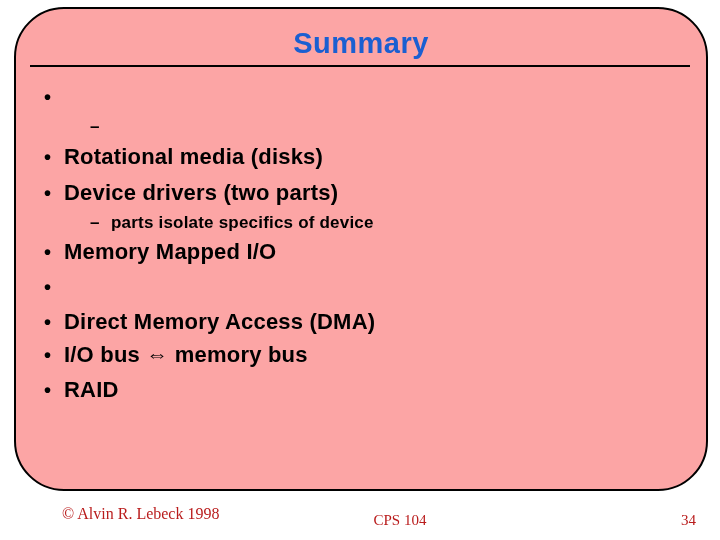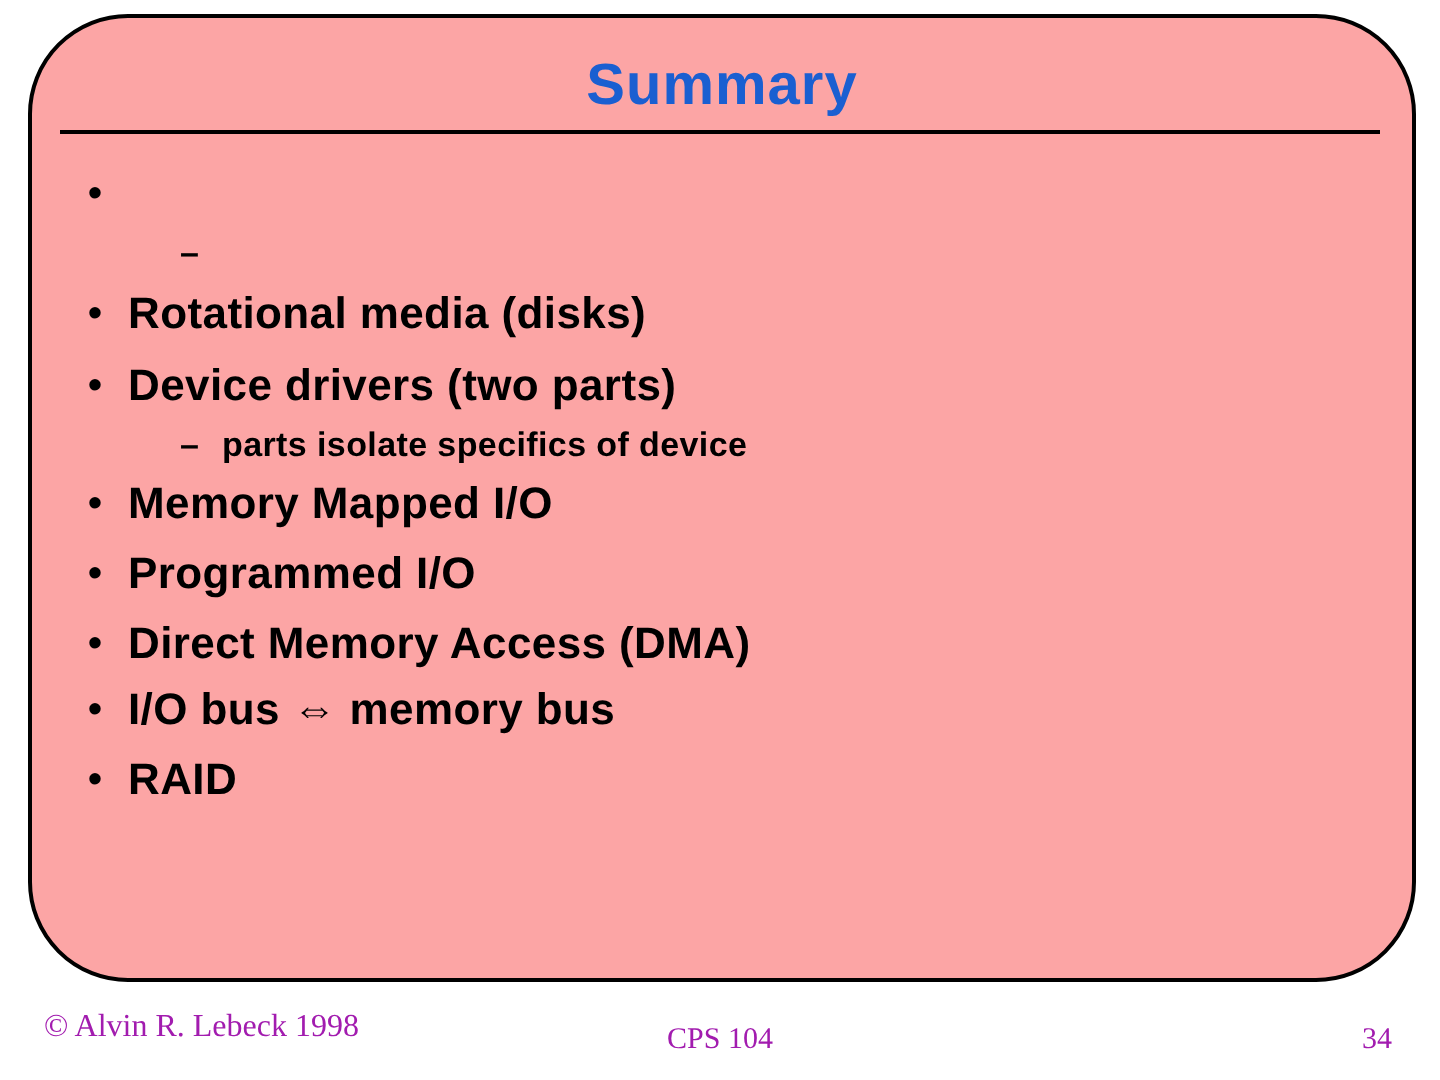--- a/index.html
+++ b/index.html
@@ -45,23 +45,24 @@
     letter-spacing: 0.2px;
   }
   .row .marker { position: absolute; top: 0; }
   .row.l1 { font-size: 22px; padding-left: 48px; }
   .row.l1 .marker { left: 28px; font-size: 20px; top: 1px; }
   .row.l2 { font-size: 17px; padding-left: 95px; }
   .row.l2 .marker { left: 74px; }
   .footer-text {
     position: absolute;
     font-family: "Liberation Serif", "DejaVu Serif", serif;
-    color: #a21caf;
+    color: #b91c1c;
     line-height: 1;
     white-space: nowrap;
+    margin-left: 40px;
   }
   .footer-copyright { left: 22px; top: 506px; font-size: 16px; }
   .footer-course { left: 0; top: 513px; width: 100%; text-align: center; font-size: 15px; }
   .footer-page { right: 24px; top: 513px; font-size: 15px; }
 </style>
 </head>
 <body>
 
 <div class="slide">
 
@@ -91,21 +92,20 @@
     <span class="text">parts isolate specifics of device</span>
   </div>
 
   <div class="row l1" style="top:232px">
     <span class="marker">•</span>
     <span class="text">Memory Mapped I/O</span>
   </div>
 
   <div class="row l1" style="top:267px">
     <span class="marker">•</span>
-    <span class="text">Programmed I/O</span>
   </div>
 
   <div class="row l1" style="top:302px">
     <span class="marker">•</span>
     <span class="text">Direct Memory Access (DMA)</span>
   </div>
 
   <div class="row l1" style="top:335px">
     <span class="marker">•</span>
     <span class="text">I/O bus ⇔ memory bus</span>

